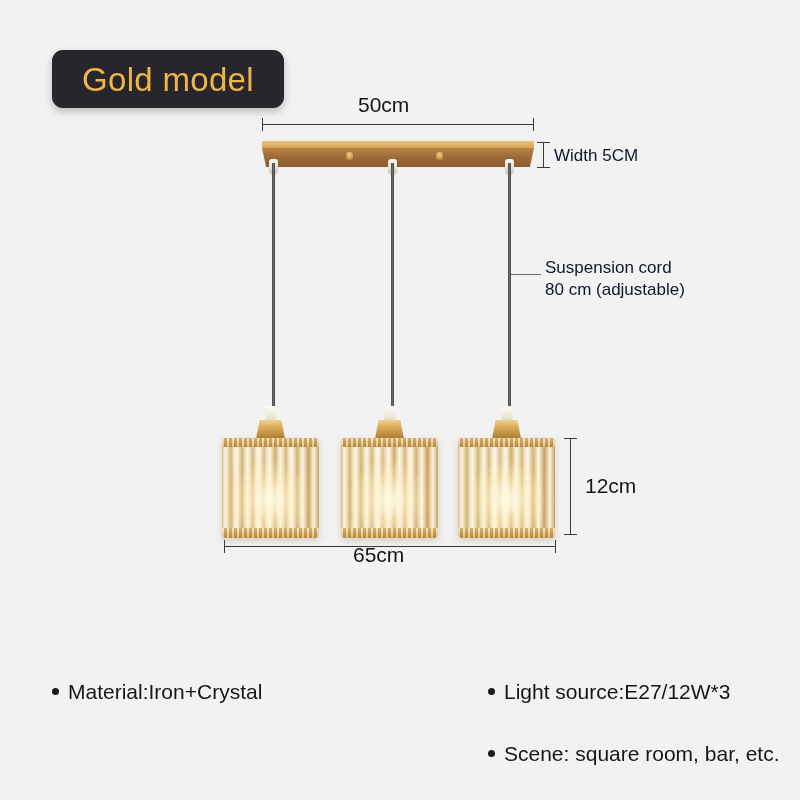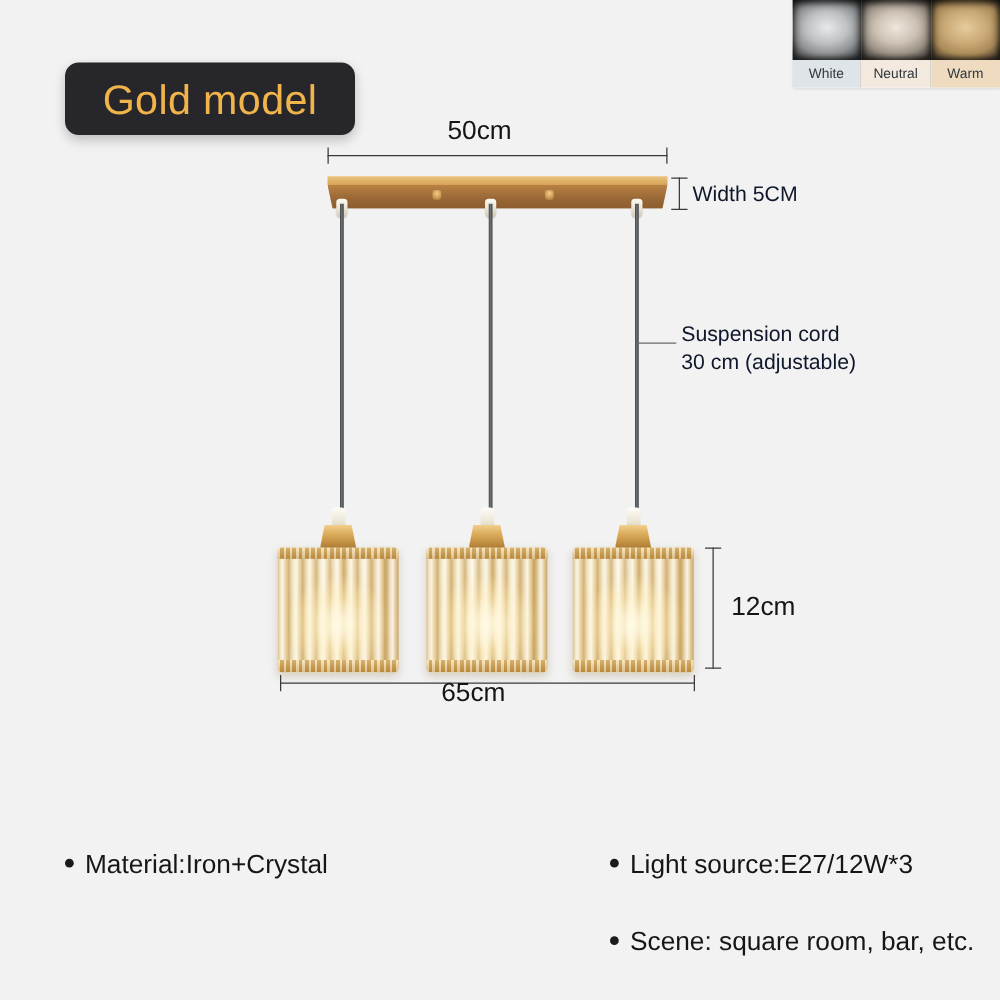--- a/index.html
+++ b/index.html
@@ -288,34 +288,20 @@
     flex: 0 0 auto;
     position: relative;
     top: -4px;
   }
 </style>
 </head>
 <body>
 
 <div class="stage">
 
-  <div class="cct-strip">
-    <div class="cct-cell">
-      <div class="cct-swatch sw-white"></div>
-      <div class="cct-label lb-white">White</div>
-    </div>
-    <div class="cct-cell">
-      <div class="cct-swatch sw-neutral"></div>
-      <div class="cct-label lb-neutral">Neutral</div>
-    </div>
-    <div class="cct-cell">
-      <div class="cct-swatch sw-warm"></div>
-      <div class="cct-label lb-warm">Warm</div>
-    </div>
-  </div>
 
   <div class="badge">
     <span class="badge-text">Gold model</span>
   </div>
 
   <div class="dim-h" style="left:262px; top:124px; width:272px;"></div>
   <div class="dim-text" style="left:358px; top:93px;">50cm</div>
 
   <div class="canopy">
     <div class="canopy-top"></div>
@@ -329,21 +315,21 @@
 
   <div class="dim-v" style="left:543px; top:142px; height:26px;"></div>
   <div class="side-label" style="left:554px; top:145px;">Width 5CM</div>
 
   <div class="cord" style="left:272px; top:163px; height:250px;"></div>
   <div class="cord" style="left:391px; top:163px; height:250px;"></div>
   <div class="cord" style="left:508px; top:163px; height:250px;"></div>
 
   <div class="leader" style="left:511px; top:274px; width:30px;"></div>
   <div class="side-label" style="left:545px; top:257px;">Suspension cord
-30 cm (adjustable)</div>
+80 cm (adjustable)</div>
 
   <div class="pendant" style="left:222px; top:406px; width:97px; height:142px;">
     <div class="socket"></div>
     <div class="collar"></div>
     <div class="shade">
       <div class="rods"></div>
       <div class="rods-glow"></div>
       <div class="band band-top"></div>
       <div class="band band-bottom"></div>
     </div>

